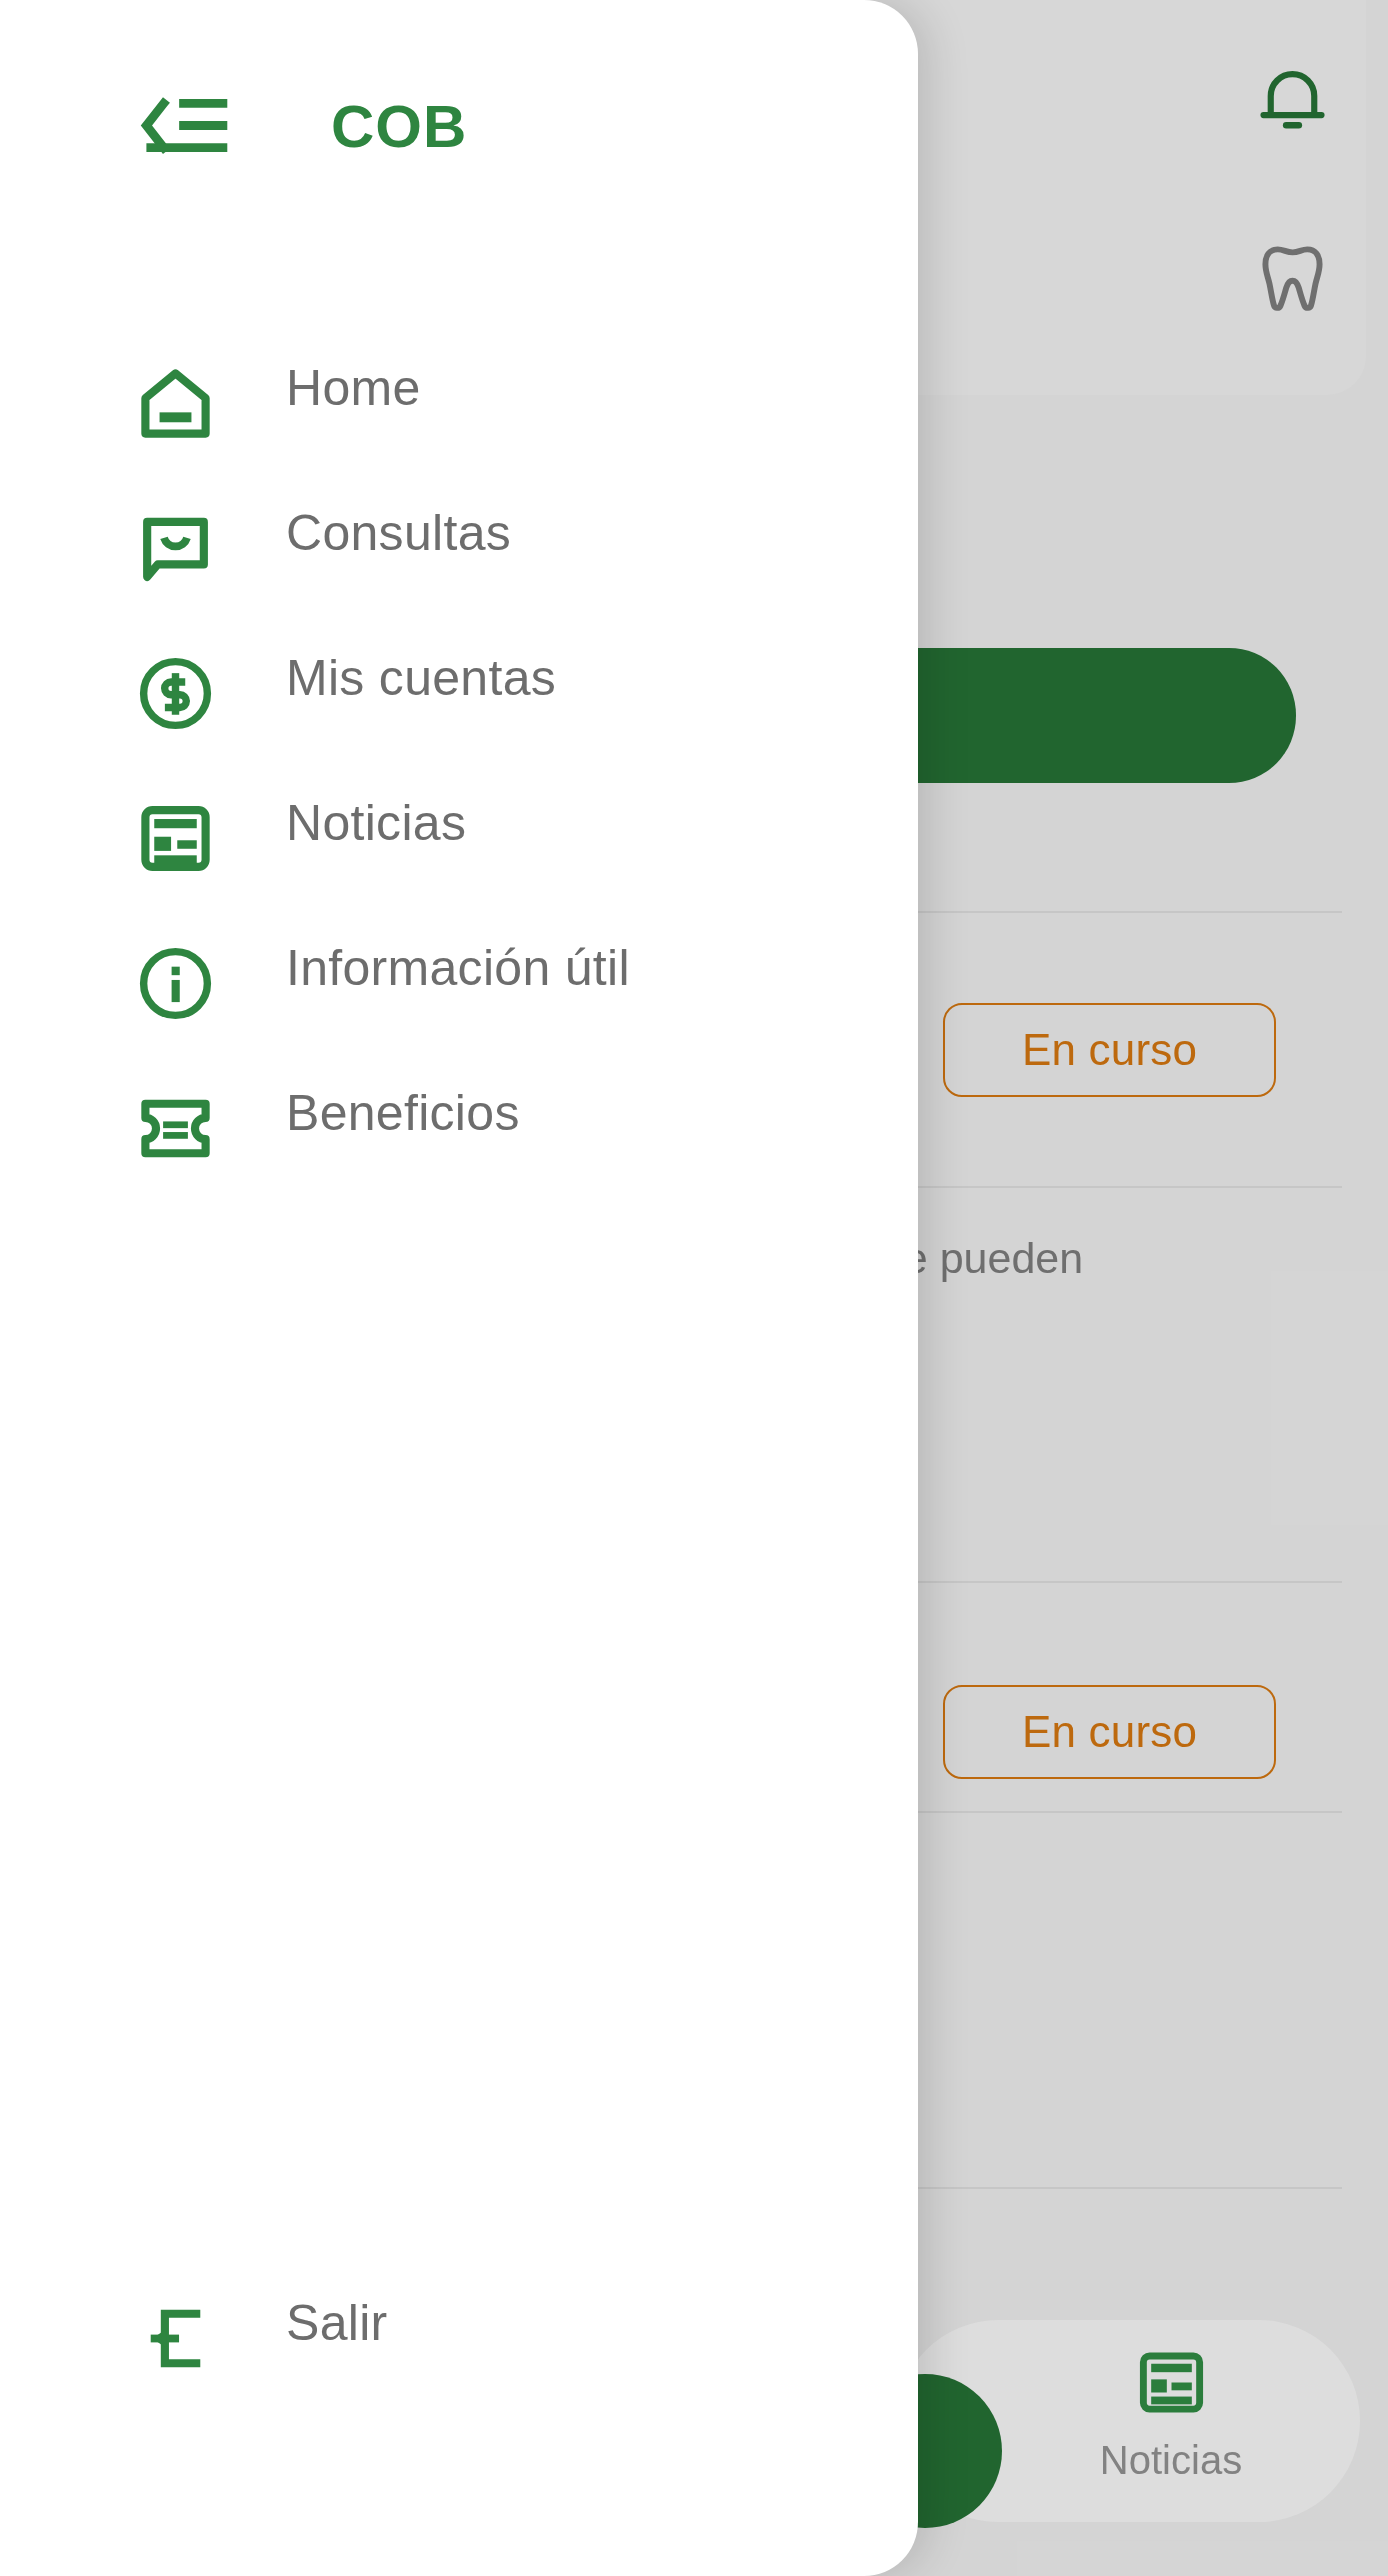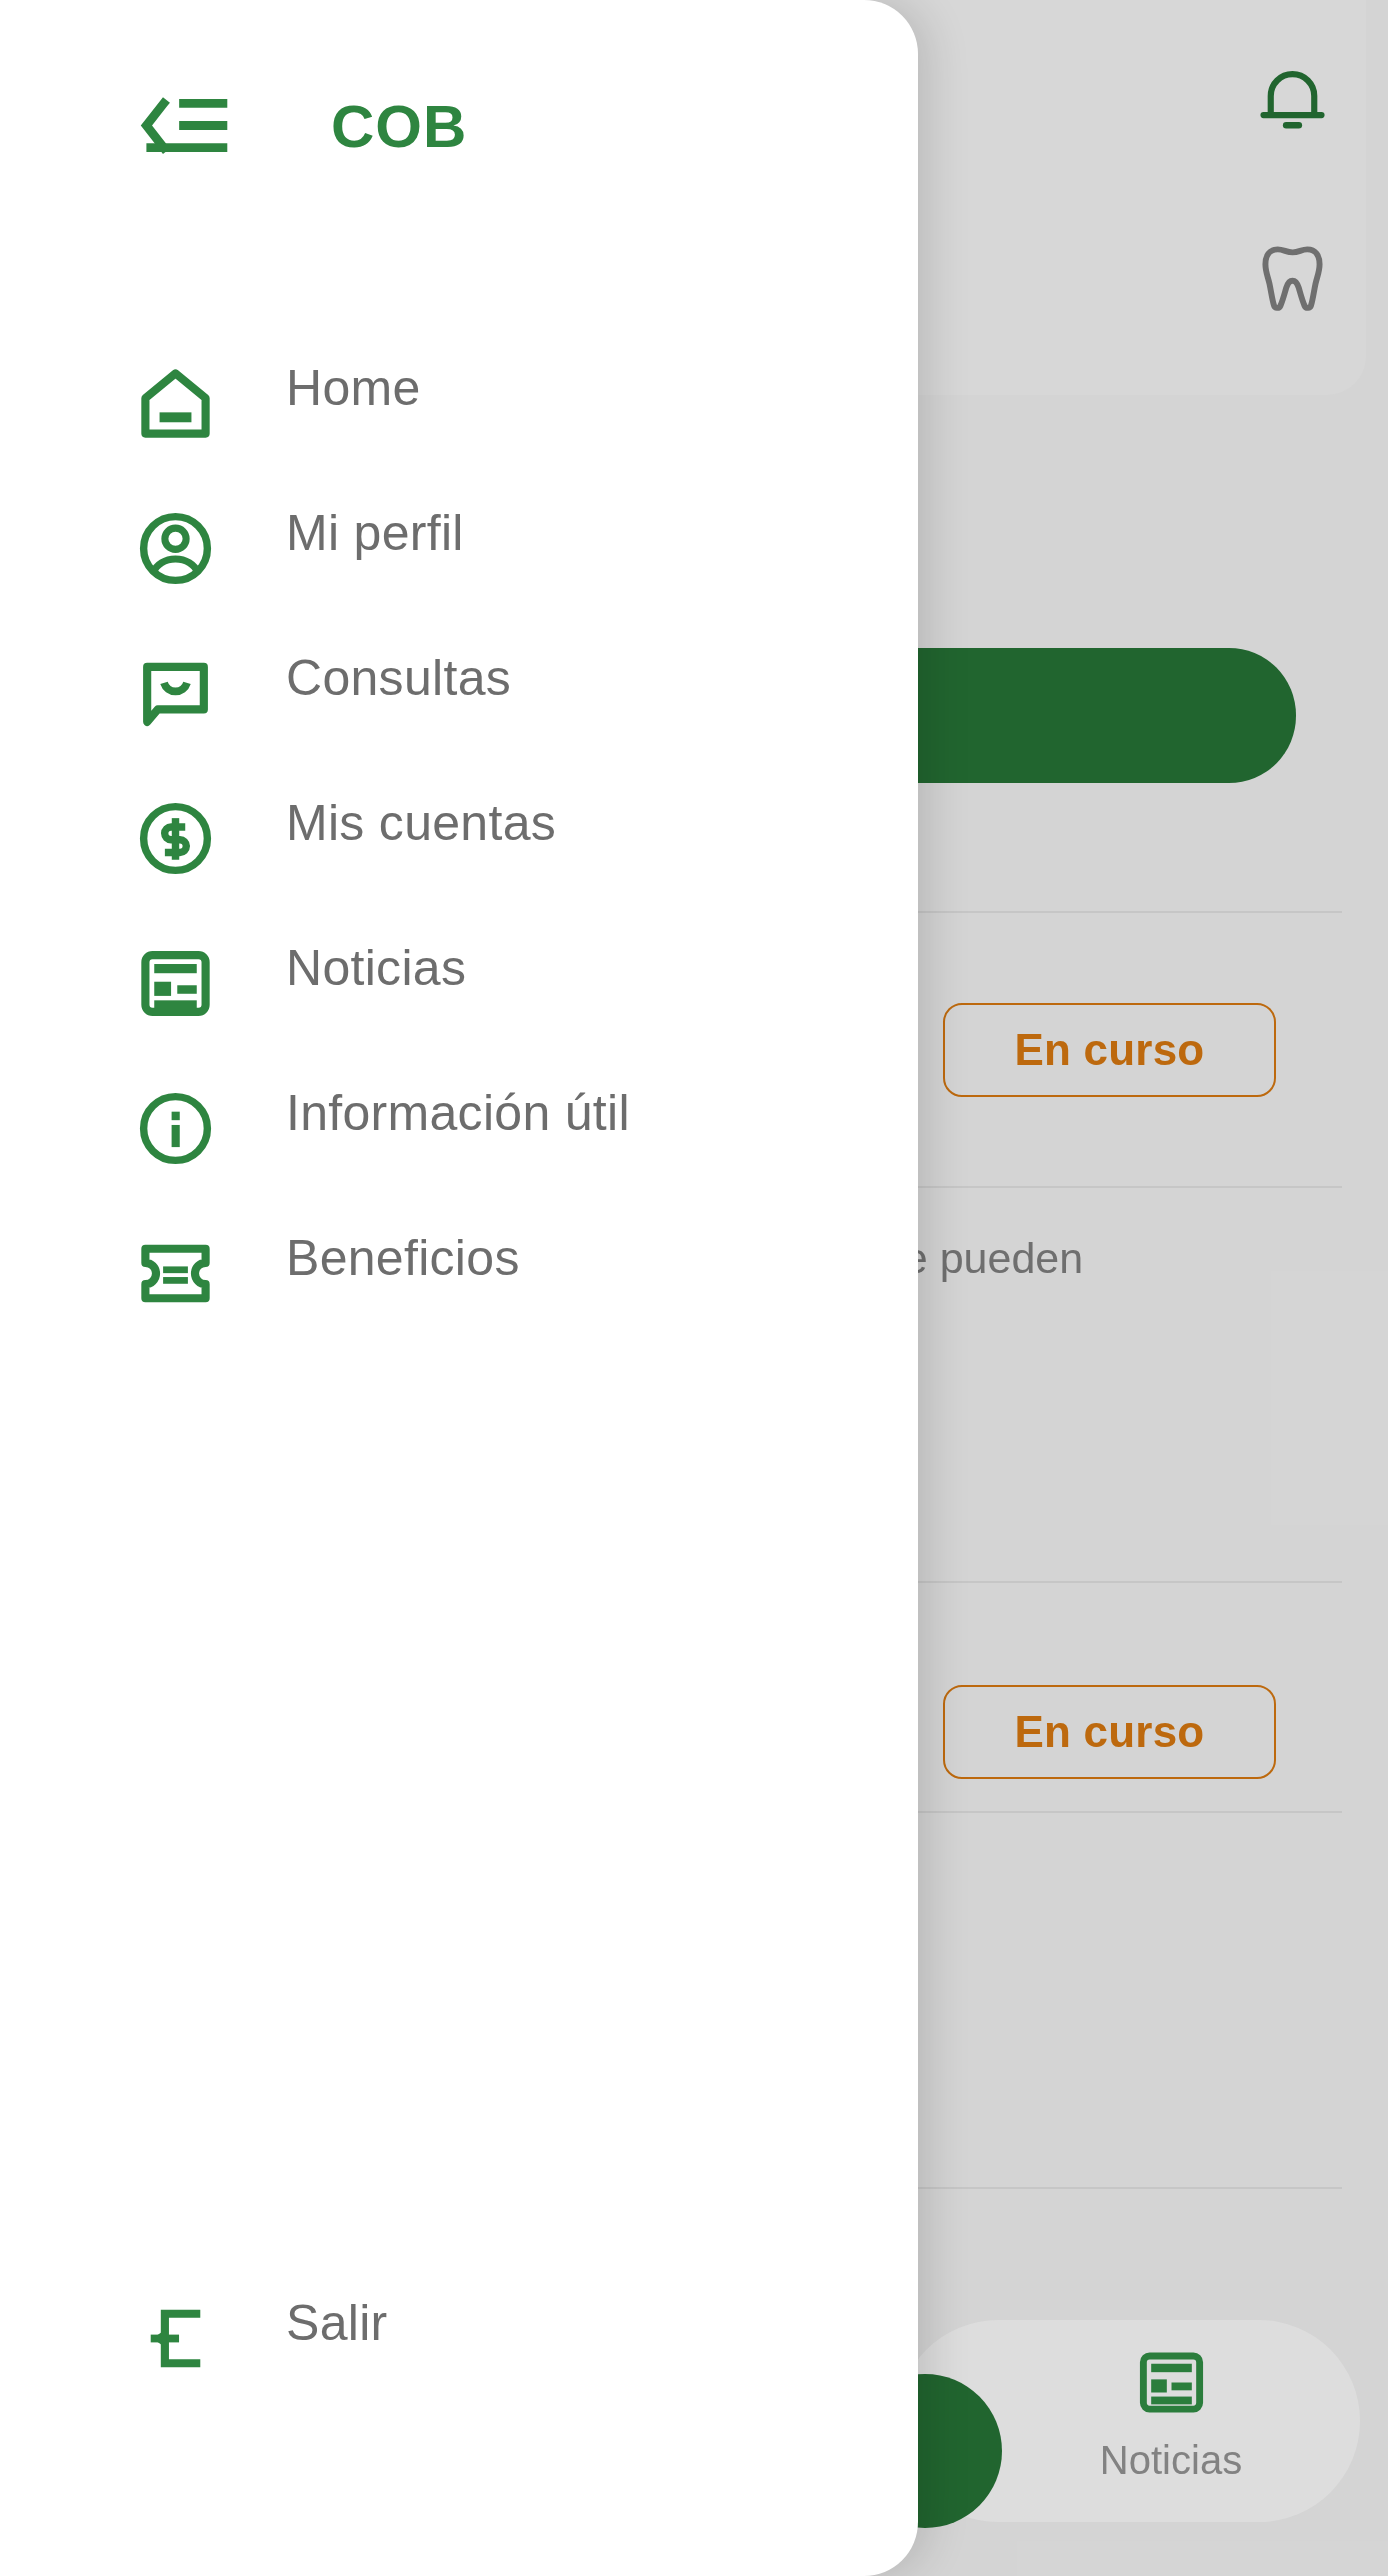--- a/index.html
+++ b/index.html
@@ -77,21 +77,20 @@
     display: flex;
     align-items: center;
     justify-content: center;
     width: 333px;
     height: 94px;
     border: 2.9px solid #c8700f;
     border-radius: 19px;
     color: #c8700f;
     font-size: 44px;
     letter-spacing: 0.2px;
-    font-weight: bold;
   }
 
   .bg-partial-text {
     position: absolute;
     left: 868px;
     top: 1234px;
     font-size: 43px;
     color: #767676;
     white-space: nowrap;
   }
@@ -312,30 +311,20 @@
       <div class="drawer-item">
         <span class="item-icon">
           <svg viewBox="0 0 48 48" width="85" height="85">
             <path d="M7 21 L24 7 L41 21 V41 H7 Z" fill="none" stroke="#2e8540" stroke-width="4.6" stroke-linejoin="round"></path>
             <rect x="15" y="29" width="18" height="5.6" fill="#2e8540"></rect>
           </svg>
         </span>
         <span class="item-label">Home</span>
       </div>
 
-      <div class="drawer-item">
-        <span class="item-icon">
-          <svg viewBox="0 0 48 48" width="85" height="85">
-            <circle cx="24" cy="24" r="18" fill="none" stroke="#2e8540" stroke-width="4.2"></circle>
-            <circle cx="24" cy="18.5" r="6" fill="none" stroke="#2e8540" stroke-width="4"></circle>
-            <path d="M11.5 37.5 a13 10.5 0 0 1 25 0" fill="none" stroke="#2e8540" stroke-width="4"></path>
-          </svg>
-        </span>
-        <span class="item-label">Mi perfil</span>
-      </div>
 
       <div class="drawer-item">
         <span class="item-icon">
           <svg viewBox="0 0 48 48" width="85" height="85">
             <path d="M8 9 H40 V33 H14 L8 40 Z" fill="none" stroke="#2e8540" stroke-width="4.6" stroke-linejoin="round"></path>
             <path d="M17.5 18 a6.8 6.8 0 0 0 13 0" fill="none" stroke="#2e8540" stroke-width="4.4" stroke-linecap="butt"></path>
           </svg>
         </span>
         <span class="item-label">Consultas</span>
       </div>

